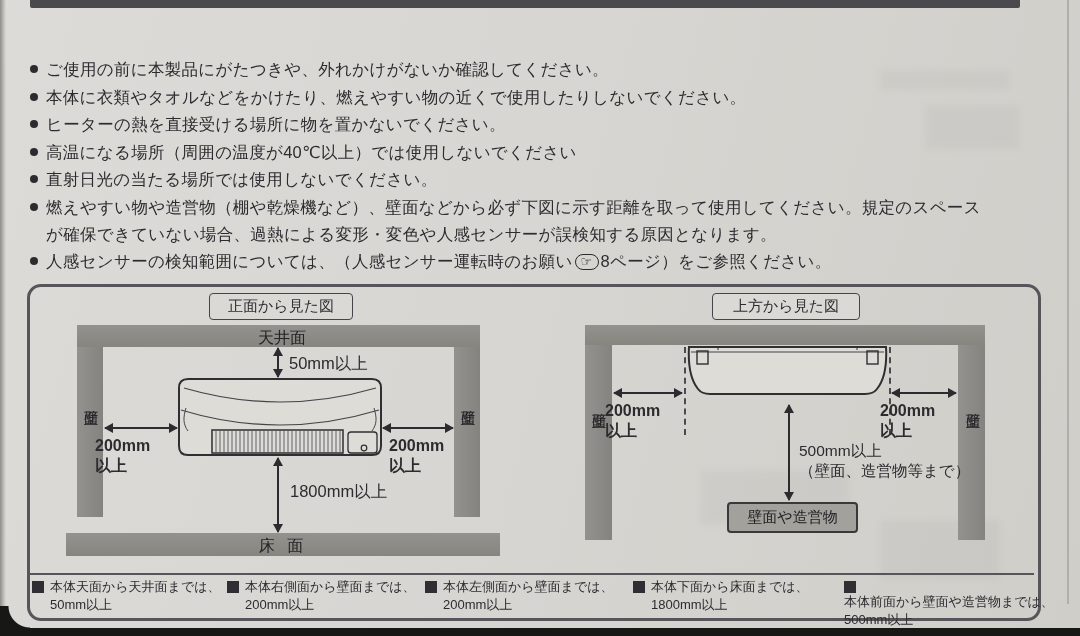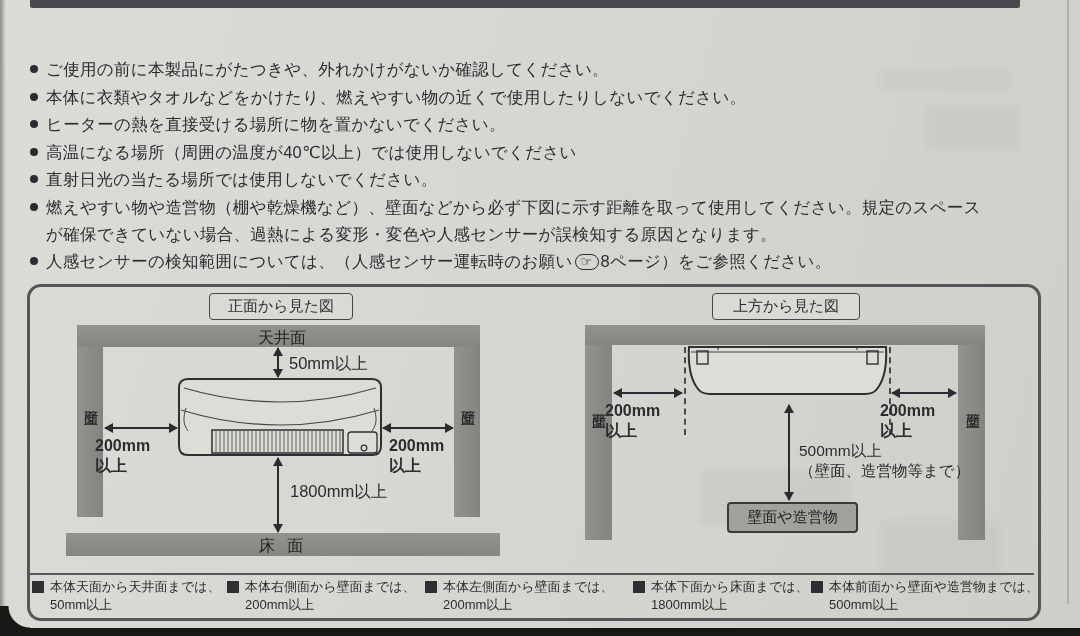--- a/index.html
+++ b/index.html
@@ -218,21 +218,21 @@
       <div>200mm以上</div>
     </span>
   </div>
   <div class="litem" style="left:633px;">
     <span class="lsq"></span>
     <span class="ltext">
       <div>本体下面から床面までは、</div>
       <div>1800mm以上</div>
     </span>
   </div>
-  <div class="litem" style="left:811px;">
+  <div class="litem" style="left:844px;flex-direction:column;">
     <span class="lsq"></span>
     <span class="ltext">
       <div>本体前面から壁面や造営物までは、</div>
       <div>500mm以上</div>
     </span>
   </div>
 
   <div class="edge-right" style="left:1067px;"></div>
   <div class="edge-left"></div>
   <div class="edge-bottom"></div>

